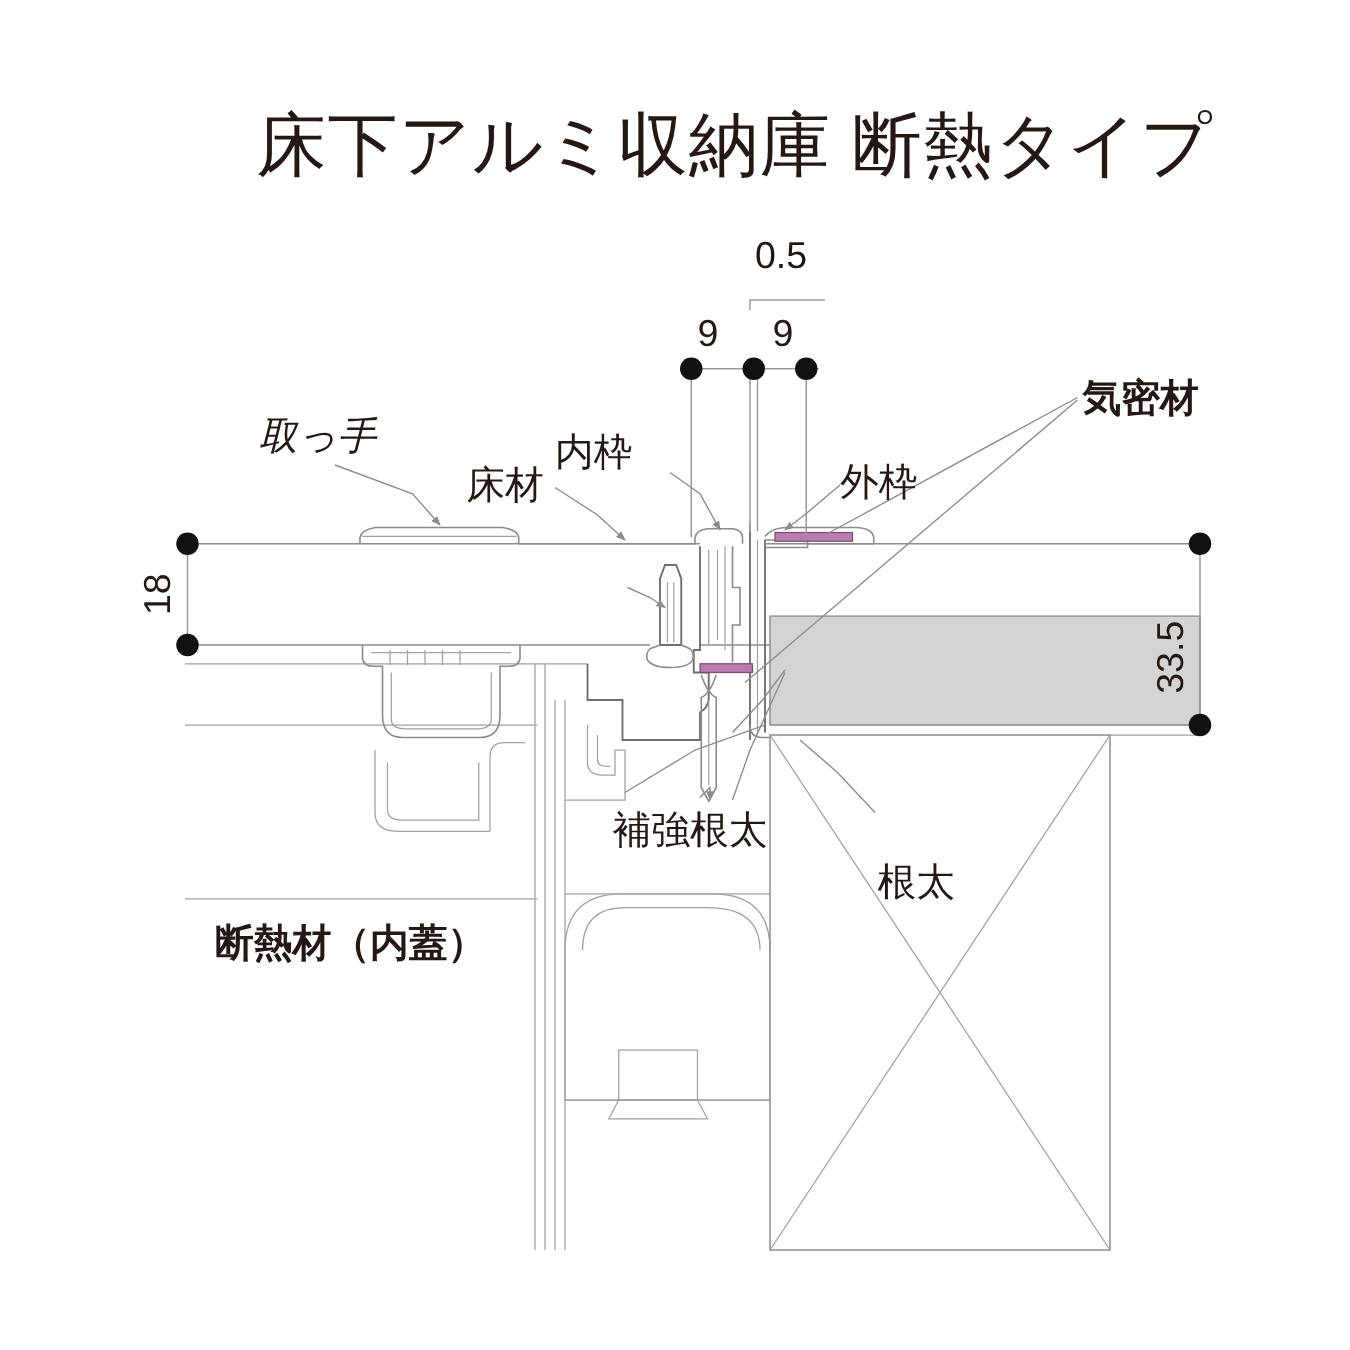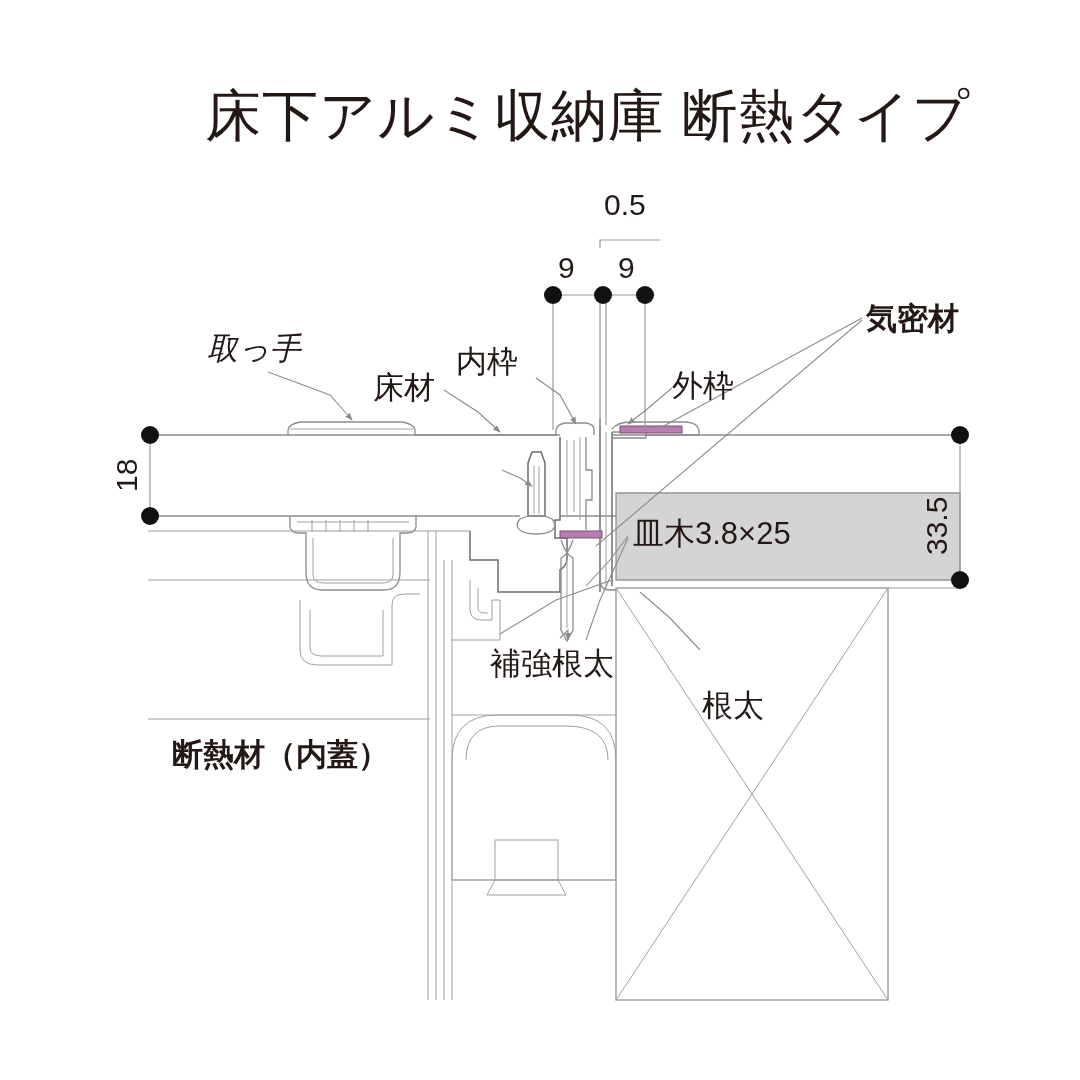--- a/index.html
+++ b/index.html
@@ -220,21 +220,20 @@
   <div id="title" class="lbl">床下アルミ収納庫 断熱タイプ</div>
 
   <div class="lbl dim" style="left:604px; top:190px;">0.5</div>
   <div class="lbl dim" style="left:558px; top:253px;">9</div>
   <div class="lbl dim" style="left:618px; top:253px;">9</div>
   <div class="lbl dim rot" style="left:112px; top:492px; transform:rotate(-90deg);">18</div>
   <div class="lbl dim rot" style="left:922px; top:555px; transform:rotate(-90deg);">33.5</div>
 
   <div class="lbl note" style="left:207px; top:333px;font-style:italic;">取っ手</div>
   <div class="lbl note" style="left:373px; top:372px;">床材</div>
-  <div class="lbl note" style="left:456px; top:346px;">内枠</div>
+  <div class="lbl note" style="left:444px; top:346px;">内枠</div>
   <div class="lbl note" style="left:672px; top:370px;">外枠</div>
   <div class="lbl note" style="left:866px; top:303px;font-weight:bold;">気密材</div>
-  <div class="lbl note" style="left:633px; top:518px;">皿木3.8×25</div>
   <div class="lbl note" style="left:490px; top:648px;">補強根太</div>
   <div class="lbl note" style="left:702px; top:690px;text-align:right;">根太</div>
   <div class="lbl note" style="left:172px; top:739px;font-weight:bold;">断熱材（内蓋）</div>
 
 </div>
 
 </body></html>

